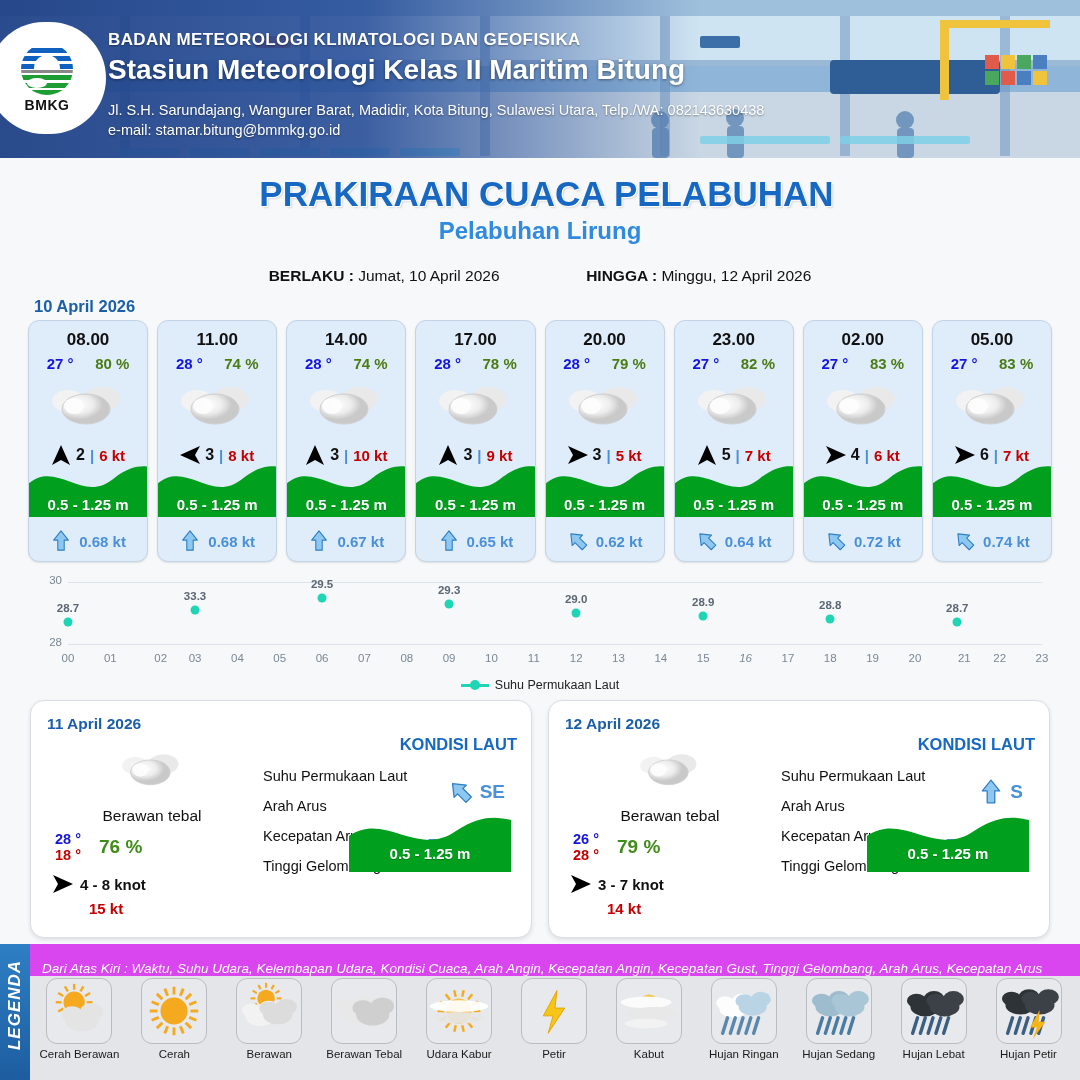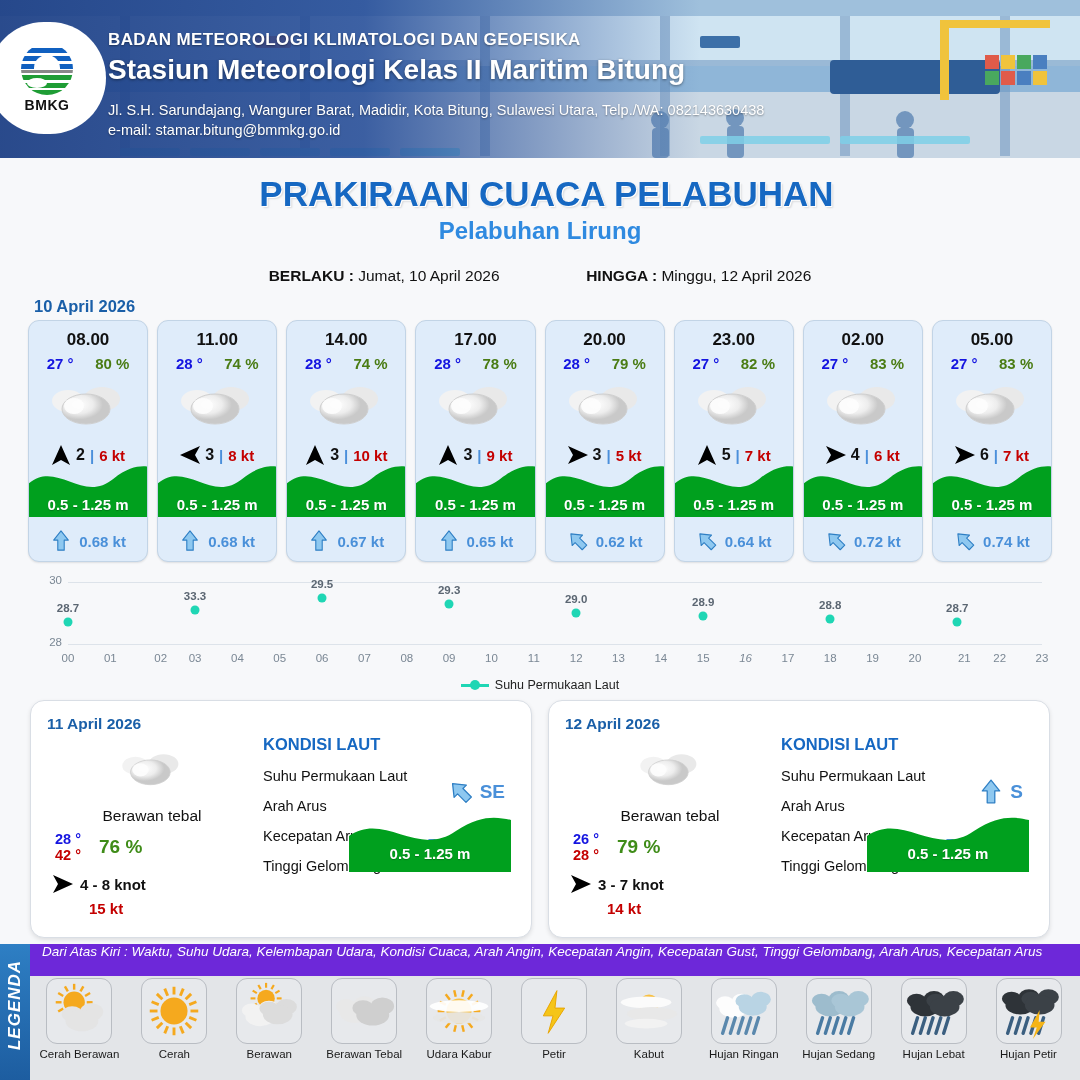--- a/index.html
+++ b/index.html
@@ -96,38 +96,38 @@
   .dc-cond { font-size:15.5px; color:#111; margin-top:10px; text-align:center; }
   .dc-temps { display:flex; align-items:center; gap:18px; margin-top:6px; padding-left:8px; }
   .dc-tcol { display:flex; flex-direction:column; }
   .dc-tmin { font-size:14.5px; font-weight:bold; color:#1414e0; }
   .dc-tmax { font-size:14.5px; font-weight:bold; color:#c40000; }
   .dc-hum { font-size:19px; font-weight:bold; color:#3f8c18; }
   .dc-wind { display:flex; align-items:center; gap:7px; margin-top:10px; padding-left:6px; }
   .dc-windtxt { font-size:15px; font-weight:bold; color:#111; }
   .dc-gust { font-size:15px; font-weight:bold; color:#c40000; margin-top:5px; padding-left:42px; }
   .dc-right { position:absolute; left:232px; top:34px; right:14px; }
-  .dc-title { font-size:16.5px; font-weight:bold; color:#1668c2; }
+  .dc-title { font-size:16.5px; font-weight:bold; color:#1668c2;text-align:right; }
   .dc-rowlbl { font-size:14.5px; color:#111; margin-top:14px; }
   .dc-cur { position:absolute; right:12px; top:44px; display:flex; align-items:center; gap:6px; }
   .dc-curdir { font-size:19px; font-weight:bold; color:#4a90d9; }
   .dc-curspd { position:absolute; right:10px; top:100px; font-size:15.5px; font-weight:bold; color:#4a90d9; }
   .dc-wavebox { position:absolute; right:6px; bottom:2px; width:162px; height:62px; }
   .dc-wavetxt { position:absolute; left:0; right:0; bottom:10px; text-align:center; font-size:15px;
      font-weight:bold; color:#fff; text-shadow:0 1px 1px rgba(0,0,0,.25); }
 
   
   .legenda { position:absolute; left:0; bottom:0; width:1080px; height:136px; background:#e3e5e8; }
   .leg-side { position:absolute; left:0; top:0; width:30px; height:136px;
      background:linear-gradient(180deg,#2e7fc4,#1d5da0); }
   .leg-side span { position:absolute; left:-37px; top:51px; width:104px; text-align:center;
      transform:rotate(-90deg); color:#fff; font-size:17px; font-weight:bold; font-style:italic;
      letter-spacing:1px; }
-  .leg-bar { position:absolute; left:30px; top:0; right:0; height:32px; background:#6d28d9;
-     display:flex; align-items:flex-start; }
+  .leg-bar { position:absolute; left:30px; top:0; right:0; height:32px; background:#d946ef;
+     display:flex; align-items:flex-end; }
   .leg-bar span { color:#fff; font-size:13.5px; font-style:italic; padding-left:12px; }
   .leg-items { position:absolute; left:32px; right:4px; top:34px; display:flex; }
   .leg-item { flex:1; display:flex; flex-direction:column; align-items:center; }
   .leg-tile { width:66px; height:66px; background:#e7e9ec; border:1px solid #b9bdc3; border-radius:11px;
      display:flex; align-items:center; justify-content:center; }
   .leg-cap { font-size:11.5px; color:#1a1a1a; margin-top:4px; white-space:nowrap; }
 </style>
 </head>
 <body>
 
@@ -627,21 +627,21 @@
     <ellipse cx="20" cy="20" rx="16" ry="11" fill="#f2f2f2"></ellipse>
     <ellipse cx="54" cy="18" rx="18" ry="12" fill="#e9e9e9"></ellipse>
     <ellipse cx="38" cy="28" rx="24" ry="15" fill="url(#cg6640)" stroke="#cfcfcf" stroke-width="1"></ellipse>
     <ellipse cx="26" cy="25" rx="10" ry="8" fill="#fdfdfd" opacity=".9"></ellipse>
   </svg>
         </div>
       <div class="dc-cond">Berawan tebal</div>
       <div class="dc-temps">
         <div class="dc-tcol">
           <span class="dc-tmin">28 °</span>
-          <span class="dc-tmax">42 °</span>
+          <span class="dc-tmax">18 °</span>
         </div>
         <span class="dc-hum">76 %</span>
       </div>
       <div class="dc-wind">
         <svg width="20" height="22" viewBox="0 0 20 22" style="transform:rotate(270deg)">
       <path d="M10 21 L1 1 L10 6 L19 1 Z" fill="#000"></path>
           </svg>
         <span class="dc-windtxt">4  - 8 knot</span>
       </div>
       <div class="dc-gust">15 kt</div>

